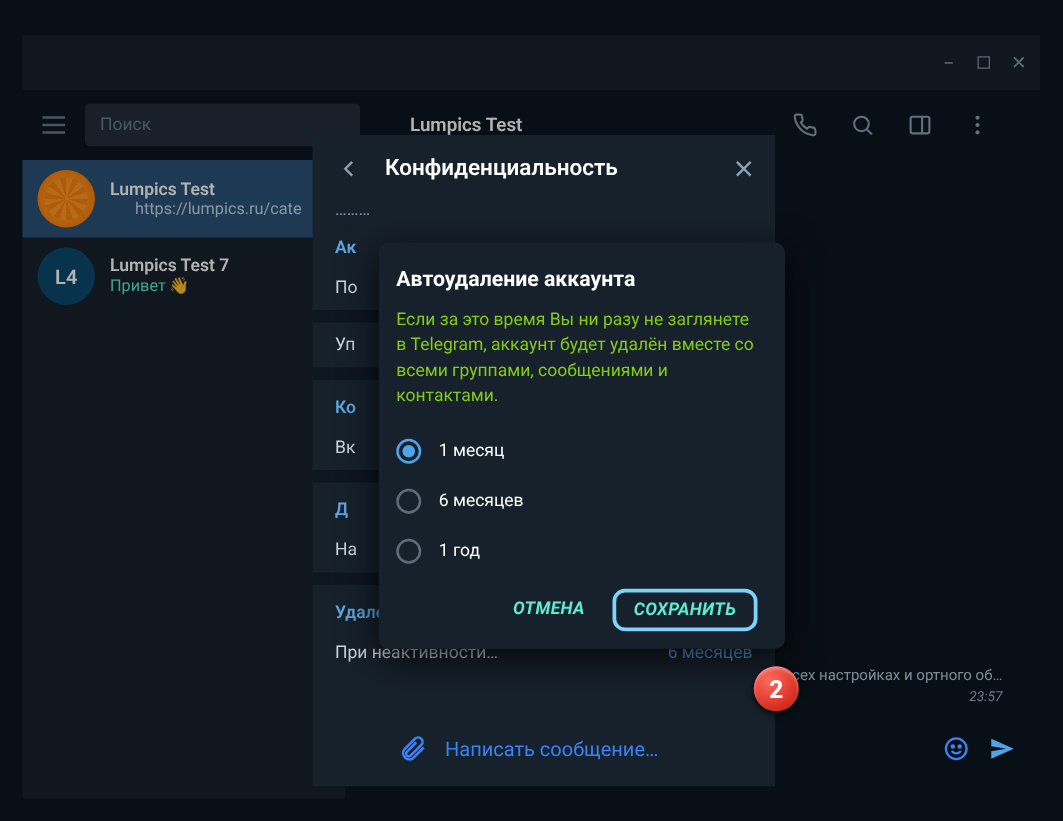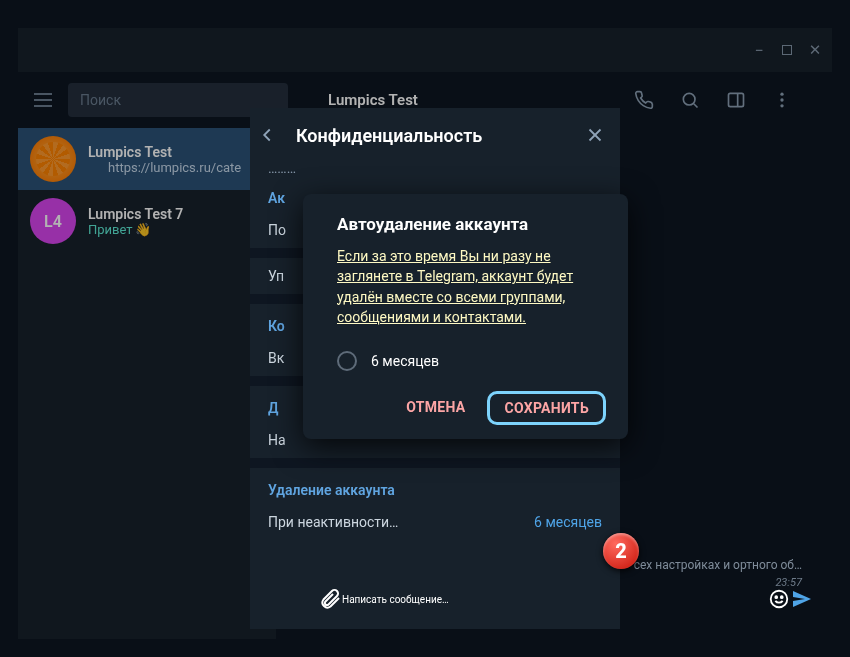--- a/index.html
+++ b/index.html
@@ -22,66 +22,66 @@
   .header-icons { display:flex; gap:26px; align-items:center; padding-right:24px; color:#8da0b4;}
   .hicon { width:20px; height:20px; cursor:pointer; }
 
   
   .sidebar { position:absolute; left:0; top:100px; width:258px; bottom:0; background:#17212b; }
   .chat-item { display:flex; align-items:center; gap:12px; padding:8px 12px; cursor:pointer;}
   .chat-item.active { background:#2b5278; }
   .avatar { width:46px; height:46px; border-radius:50%; flex:none; display:flex; align-items:center; justify-content:center; font-size:16px; font-weight:600; color:#fff; }
   .avatar.orange { background: radial-gradient(circle at 50% 50%, #ffb347 0%, #ff7b00 80%); position:relative;}
   .avatar.orange::after{content:"";position:absolute;inset:6px;border-radius:50%;background:repeating-conic-gradient(#ff9a2e 0deg 18deg, #ff8300 18deg 36deg);}
-  .avatar.purple { background:#d946ef; }
+  .avatar.purple { background:#0c4a6e; }
   .avatar.blue { background:#2aabee; }
   .chat-text { overflow:hidden; }
   .chat-name { font-size:14px; font-weight:600; color:#fff; display:flex; align-items:center; gap:4px;}
   .chat-sub { font-size:13px; color:#5eead4; white-space:nowrap; overflow:hidden; text-overflow:ellipsis;}
   .chat-item.active .chat-sub{ color:#c6d8ea;padding-left:20px;}
   .verify { width:14px; height:14px; }
 
   
   .panel { position:absolute; left:232px; top:80px; width:370px; bottom:10px; background:#17212b; box-shadow:0 0 0 100vmax rgba(0,0,0,0.3); }
-  .panel-header { display:flex; align-items:center; gap:18px; padding:16px 14px 14px 6px; }
+  .panel-header { display:flex; align-items:flex-start; gap:18px; padding:16px 14px 14px 18px; }
   .back-arrow { width:22px; height:22px; color:#8fa3b8; cursor:pointer;}
   .panel-title { font-size:18px; font-weight:600; flex:1; }
   .panel-close { width:22px; height:22px; color:#8fa3b8; cursor:pointer;}
   .panel-body { padding: 0 18px 10px 18px; font-size:14px;}
   .section-divider{ height:10px; background:#0e1621; margin: 0 -18px; }
   .section-label { color:#60a5e1; font-size:14px; font-weight:600; padding:14px 0 6px 0;}
   .row-label { color:#ccd6df; padding:10px 0; }
   .row { display:flex; justify-content:space-between; padding:10px 0; color:#ccd6df; cursor:pointer;}
   .row .value{ color:#4fa4e7;}
   .truncated{ color:#8596a8;}
 
   
-  .dialog-wrap { position:absolute; left:285px; top:166px; width:325px; background:#17212b; border-radius:8px; box-shadow:0 8px 30px rgba(0,0,0,0.8); padding:20px 22px 14px 34px; z-index:5;}
+  .dialog-wrap { position:absolute; left:285px; top:166px; width:325px; background:#17212b; border-radius:8px; box-shadow:0 8px 30px rgba(0,0,0,0.8); padding:20px 22px 14px 14px; z-index:5;}
   .dialog-title { font-size:17px; font-weight:700; margin-bottom:12px;}
-  .dialog-desc { font-size:14px; color:#fef9c3; line-height:1.45; margin-bottom:14px;text-decoration:underline;}
+  .dialog-desc { font-size:14px; color:#84cc16; line-height:1.45; margin-bottom:14px;}
   .radio-row { display:flex; align-items:center; gap:14px; padding:10px 0; cursor:pointer; font-size:14px;}
   .radio { width:20px; height:20px; border:2px solid #5e6b79; border-radius:50%; display:flex; align-items:center; justify-content:center;}
   .radio.selected { border-color:#4fa4e7; }
   .radio.selected::after { content:""; width:10px; height:10px; background:#4fa4e7; border-radius:50%; }
   .dialog-actions { display:flex; justify-content:flex-end; gap:8px; padding-top:10px;}
-  .dbtn { padding:8px 14px; font-size:14px; font-weight:700; color:#fca5a5; border-radius:4px; cursor:pointer; letter-spacing:0.3px;}
+  .dbtn { padding:8px 14px; font-size:14px; font-weight:700; color:#5eead4; border-radius:4px; cursor:pointer; letter-spacing:0.3px;font-style:italic;}
   .dbtn.save { border:3px solid #7dd3fc; border-radius:10px; padding:6px 14px;}
 
   
   .badge2 { position:absolute; width:36px; height:36px; border-radius:50%; background:radial-gradient(circle at 35% 30%, #ff6a5e, #c61106); left:585px; top:505px; z-index:6; display:flex; align-items:center; justify-content:center; font-size:20px; font-weight:800; color:#fff; box-shadow:0 2px 6px rgba(0,0,0,0.8), inset 0 2px 3px rgba(255,255,255,0.4);}
 
   
-  .msginput { position:absolute; left:300px; right:18px; bottom:20px; height:40px; display:flex; align-items:center; color:#ffffff; font-size:10px;}
+  .msginput { position:absolute; left:300px; right:18px; bottom:20px; height:40px; display:flex; align-items:center; gap:14px; color:#3b82f6; font-size:16px;}
   .attach { width:24px; height:24px; }
   .msginput .ph { flex:1; }
   .emoji{width:22px;height:22px;}
   .send{ width:24px;height:24px; color:#4fa4e7;}
 
   
-  .bubble { position:absolute; right:30px; top:530px; color:#7f8c9a; font-size:12px; text-align:right; max-width:190px;}
+  .bubble { position:absolute; right:30px; top:505px; color:#7f8c9a; font-size:12px; text-align:right; max-width:190px;}
   .bubble-time{ font-size:11px; color:#6d7a88; margin-top:4px;font-style:italic;}
 </style>
 </head>
 <body>
 
 <div class="outer">
 
   <div class="titlebar">
     <div class="winbtn">−</div>
     <div class="winbtn sq"></div>
@@ -164,22 +164,30 @@
         <span>При неактивности…</span>
         <span class="value">6 месяцев</span>
       </div>
     </div>
   </div>
 
   <div class="dialog-wrap">
     <div class="dialog-title">Автоудаление аккаунта</div>
     <div class="dialog-desc">Если за это время Вы ни разу не заглянете в Telegram, аккаунт будет удалён вместе со всеми группами, сообщениями и контактами.</div>
     <div class="radio-row">
+      <div class="radio selected"></div>
+      <span>1 месяц</span>
+    </div>
+    <div class="radio-row">
       <div class="radio"></div>
       <span>6 месяцев</span>
+    </div>
+    <div class="radio-row">
+      <div class="radio"></div>
+      <span>1 год</span>
     </div>
     <div class="dialog-actions">
       <div class="dbtn">ОТМЕНА</div>
       <div class="dbtn save">СОХРАНИТЬ</div>
     </div>
   </div>
 
   <div class="badge2">2</div>
 
   <div class="bubble">

